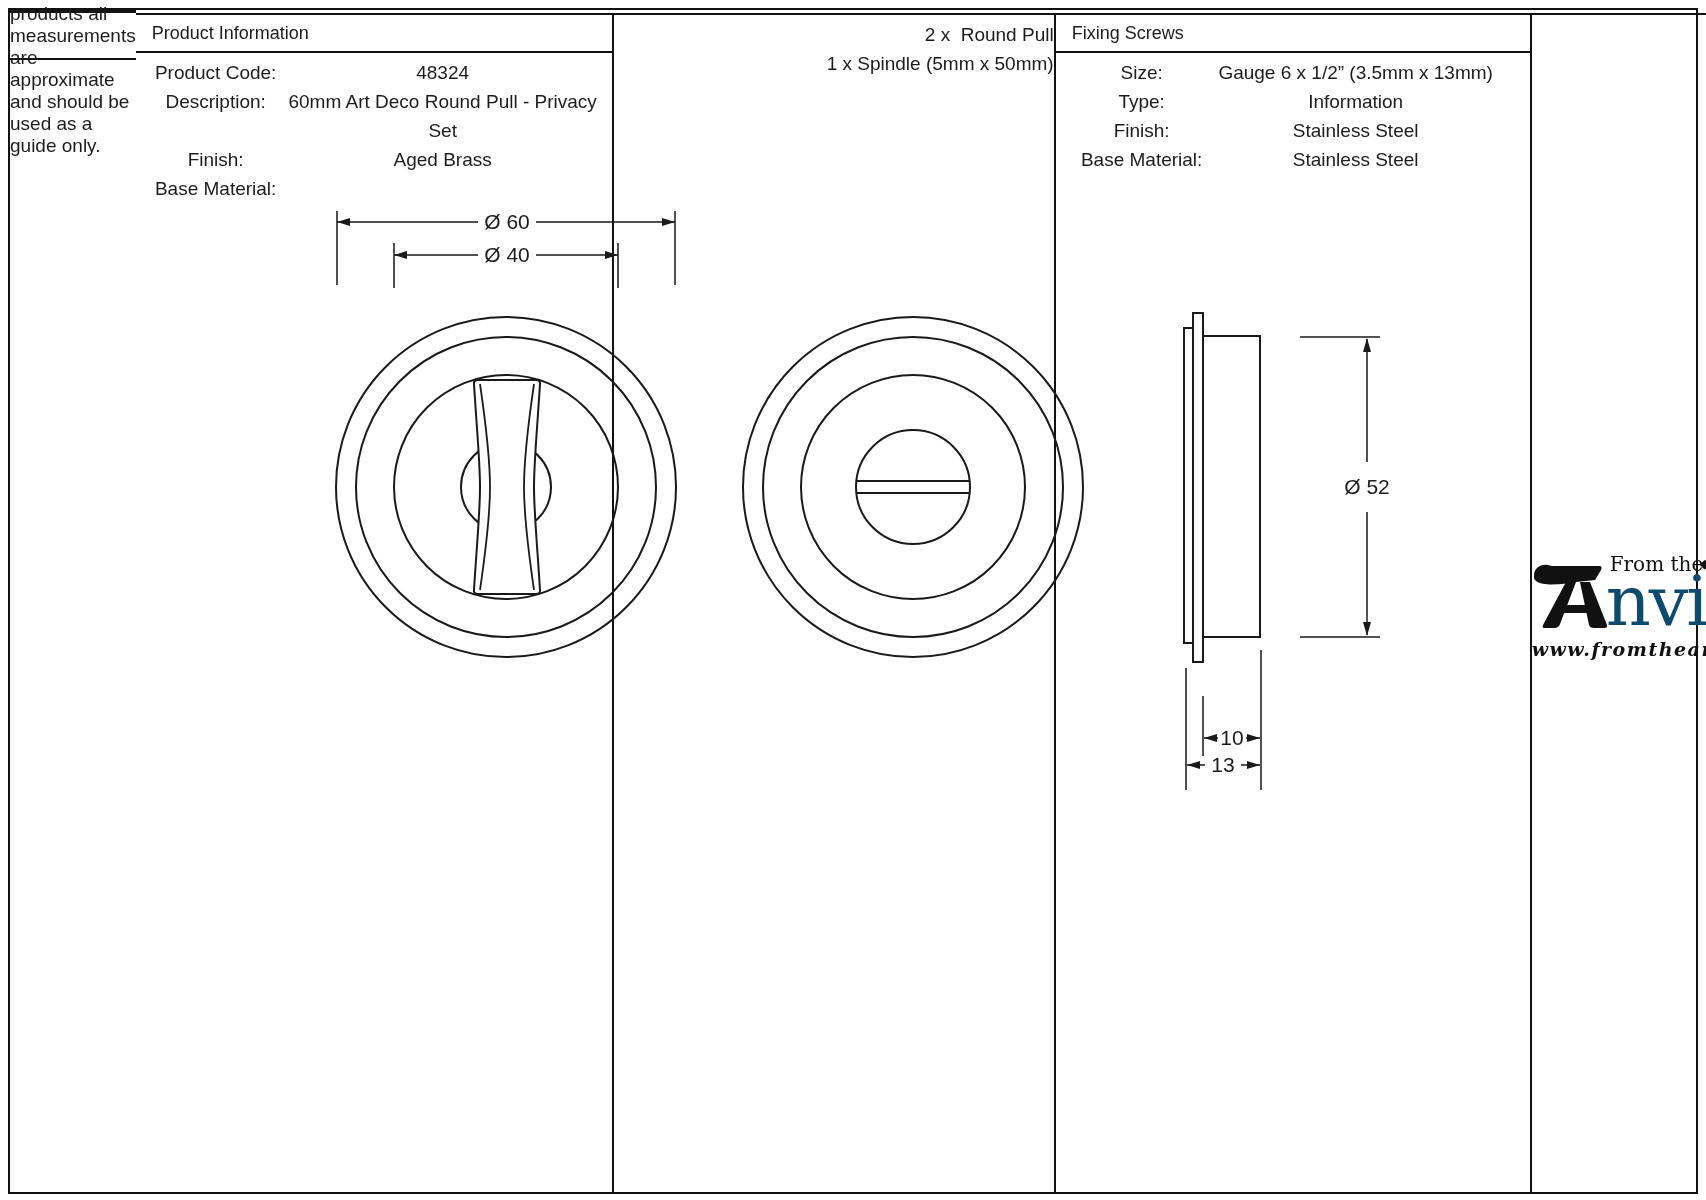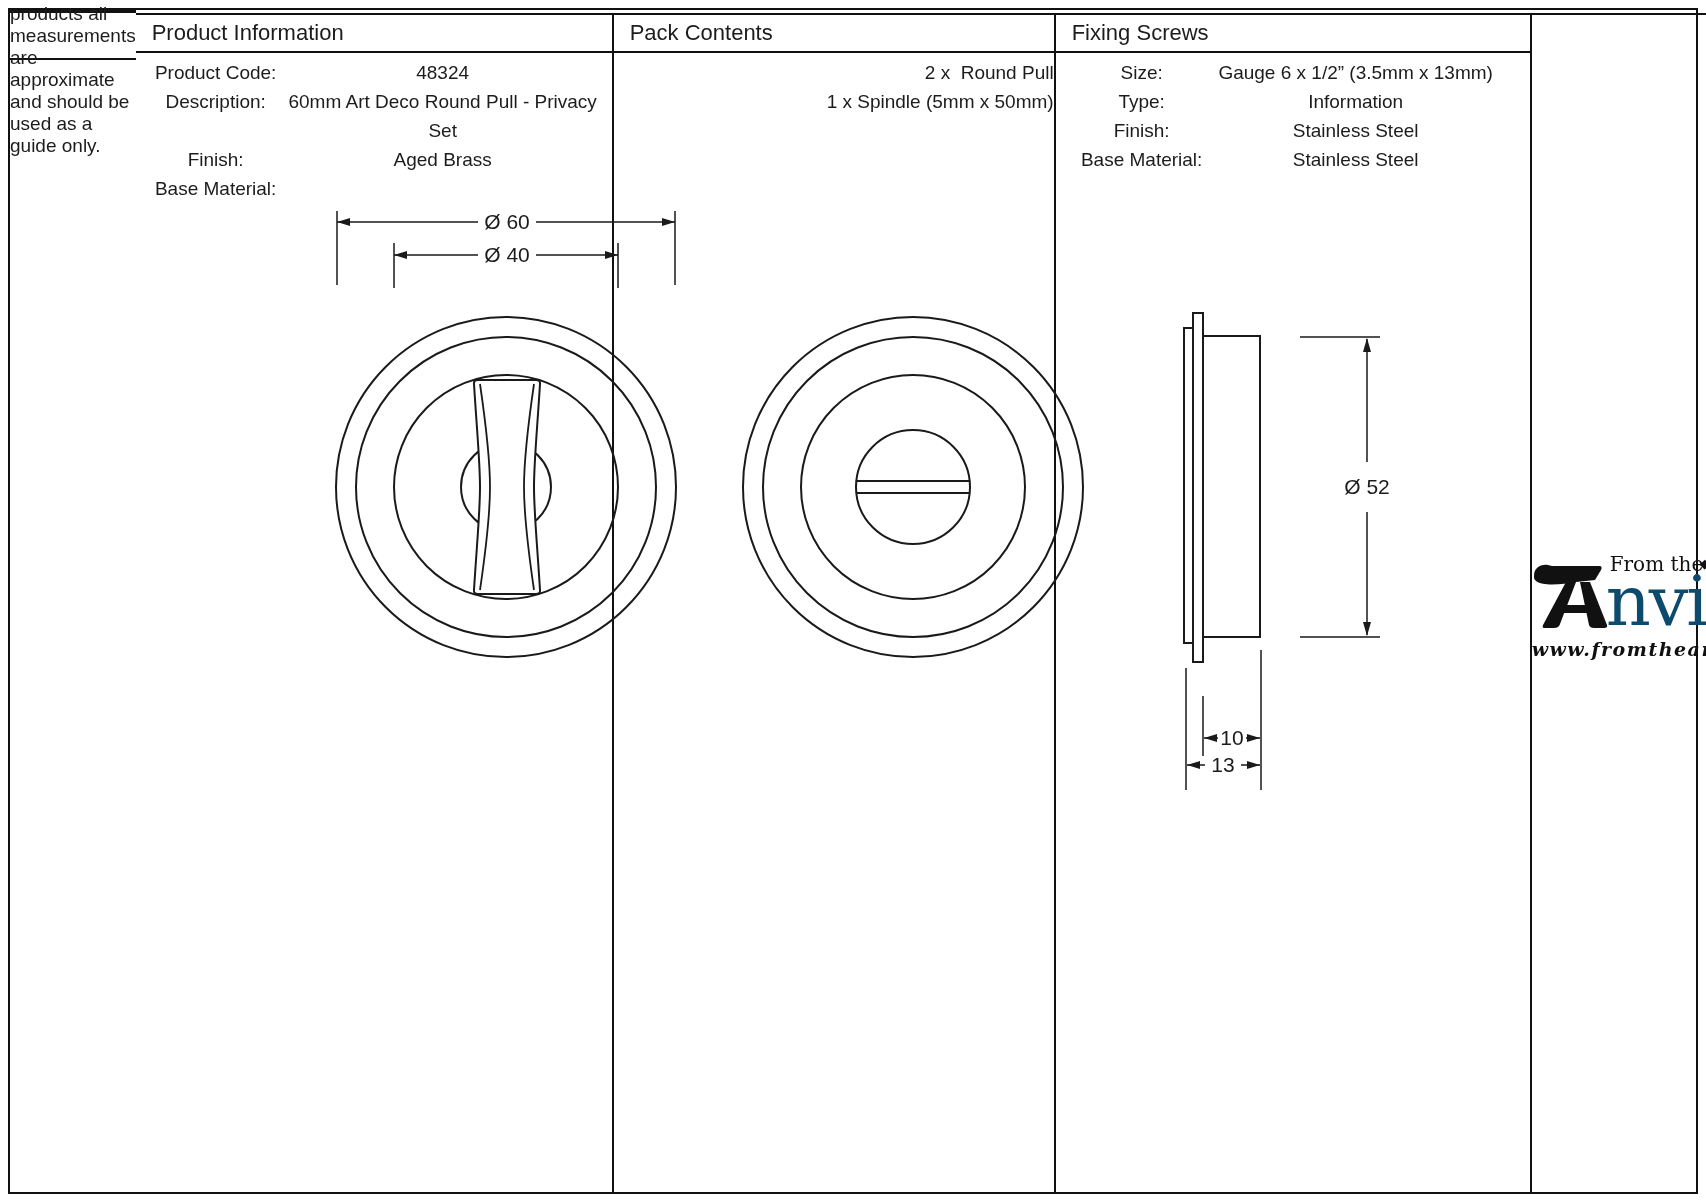--- a/index.html
+++ b/index.html
@@ -21,21 +21,21 @@
     font-size:19px;
   }
   .spec-table {
     flex:1; margin-top:3px; border-top:2px solid #111;
     display:grid; grid-template-columns:478px 442px 476px auto;
   }
   .col { display:flex; flex-direction:column; }
   .col.bordered { border-right:2px solid #111; }
   .th {
     height:38px; border-bottom:2px solid #111; display:flex; align-items:center;
-    padding-left:16px; font-size:22px;
+    padding-left:16px; font-size:18px;
   }
   .td { flex:1; padding-top:5px; font-size:19px; line-height:29px; }
   .kv { display:flex;text-align:center; }
   .kv .k { flex:0 0 148px; padding-left:12px; }
   .kv .v { width:318px; }
   .fx .k { flex:0 0 150px; padding-left:22px; }
   .fx .v { width:300px; }
   .pc-line { padding-left:18px; white-space:pre-wrap;text-align:right; }
 
   
@@ -166,21 +166,20 @@
             <span class="k">Finish:</span>
             <span class="v">Aged Brass</span>
           </div>
           <div class="kv">
             <span class="k">Base Material:</span>
           </div>
         </div>
       </div>
 
       <div class="col bordered">
-        <div class="th">Pack Contents</div>
         <div class="td">
           <div class="pc-line">2 x  Round Pull</div>
           <div class="pc-line">1 x Spindle (5mm x 50mm)</div>
         </div>
       </div>
 
       <div class="col bordered">
         <div class="th">Fixing Screws</div>
         <div class="td">
           <div class="kv fx">

